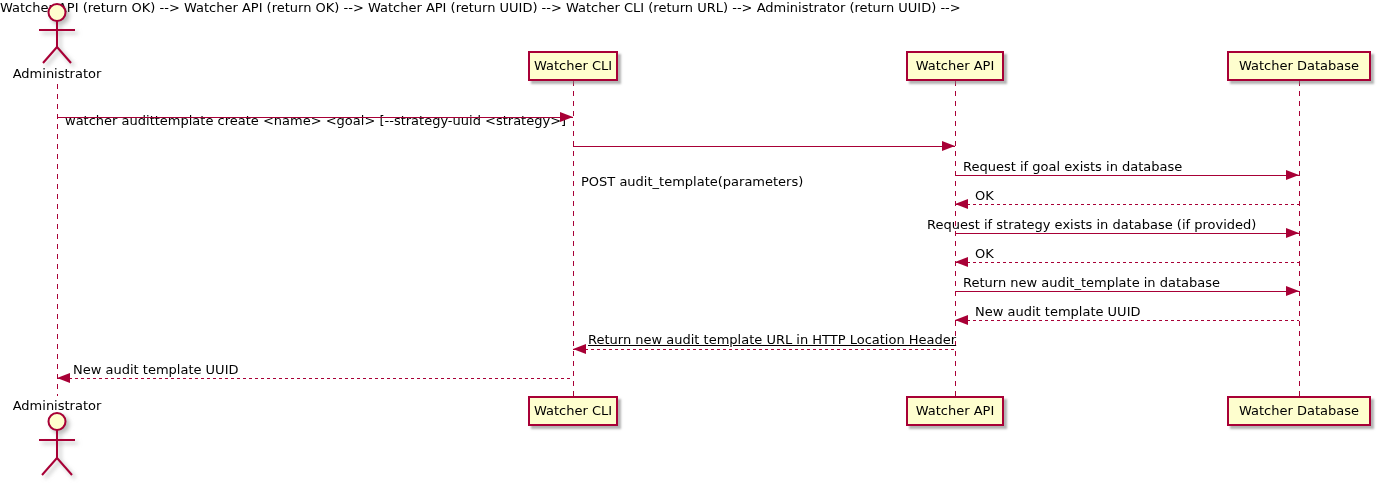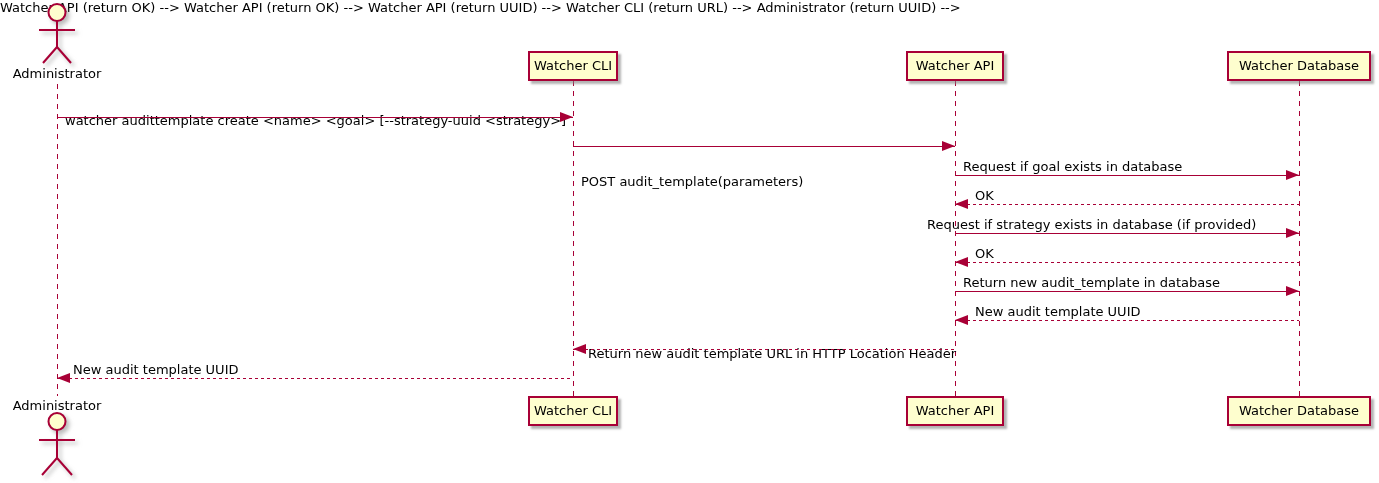--- a/index.html
+++ b/index.html
@@ -148,21 +148,21 @@
   <div class="msg-label" style="left:963px; top:275px;">Return new audit_template in database</div>
   <div class="msg-line solid" style="left:955px; top:291px; width:344px;"></div>
   <div class="arrow-r" style="left:1286px; top:286px;"></div>
 
    Watcher API (return UUID) --&gt;
   <div class="msg-label" style="left:975px; top:304px;">New audit template UUID</div>
   <div class="msg-line dashed" style="left:955px; top:320px; width:344px;"></div>
   <div class="arrow-l" style="left:955px; top:315px;"></div>
 
    Watcher CLI (return URL) --&gt;
-  <div class="msg-label" style="left:588px; top:346px;">Return new audit template URL in HTTP Location Header</div>
+  <div class="msg-label" style="left:588px; top:332px;text-decoration:underline;">Return new audit template URL in HTTP Location Header</div>
   <div class="msg-line dashed" style="left:573px; top:349px; width:382px;"></div>
   <div class="arrow-l" style="left:573px; top:344px;"></div>
 
    Administrator (return UUID) --&gt;
   <div class="msg-label" style="left:73px; top:362px;">New audit template UUID</div>
   <div class="msg-line dashed" style="left:57px; top:378px; width:516px;"></div>
   <div class="arrow-l" style="left:57px; top:373px;"></div>
 
   
   <div class="pbox" style="left:528px; top:396px; width:90px;">

